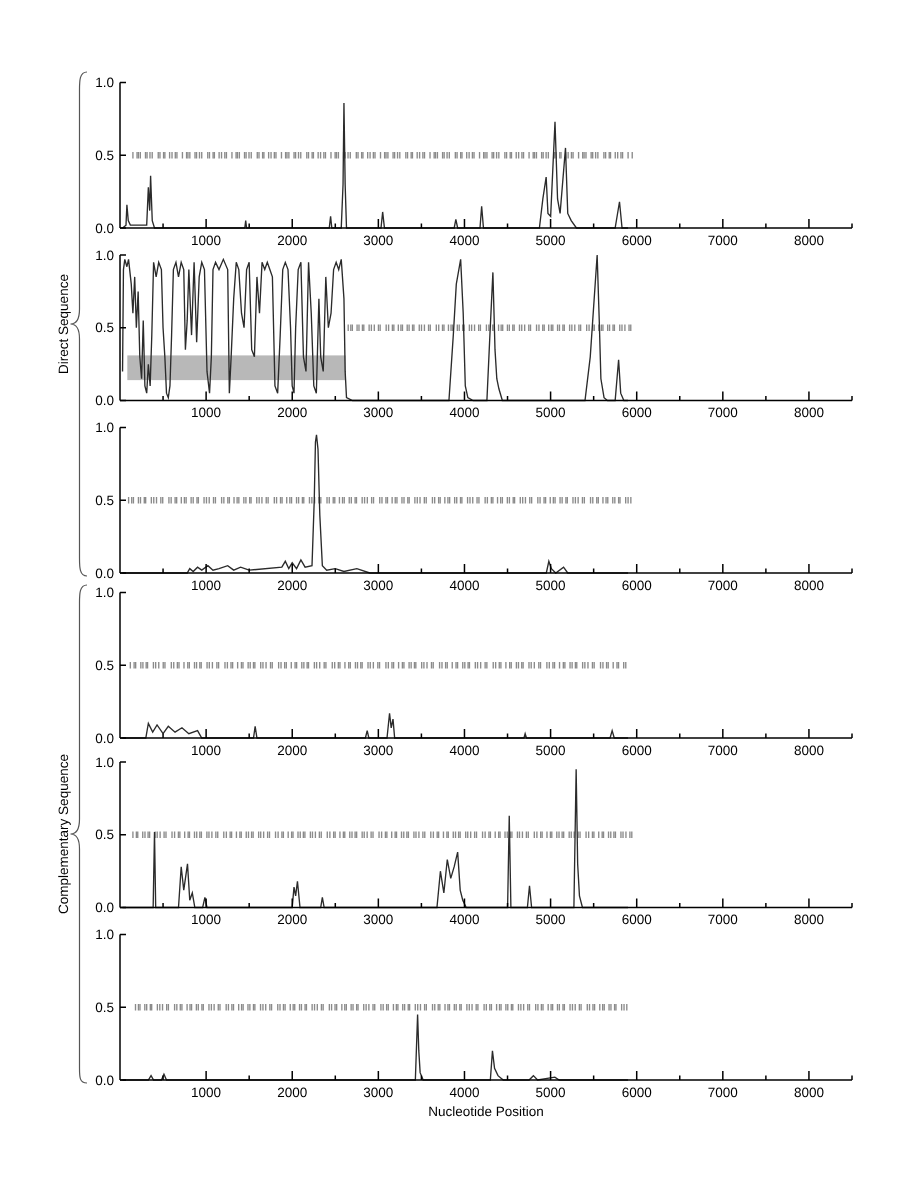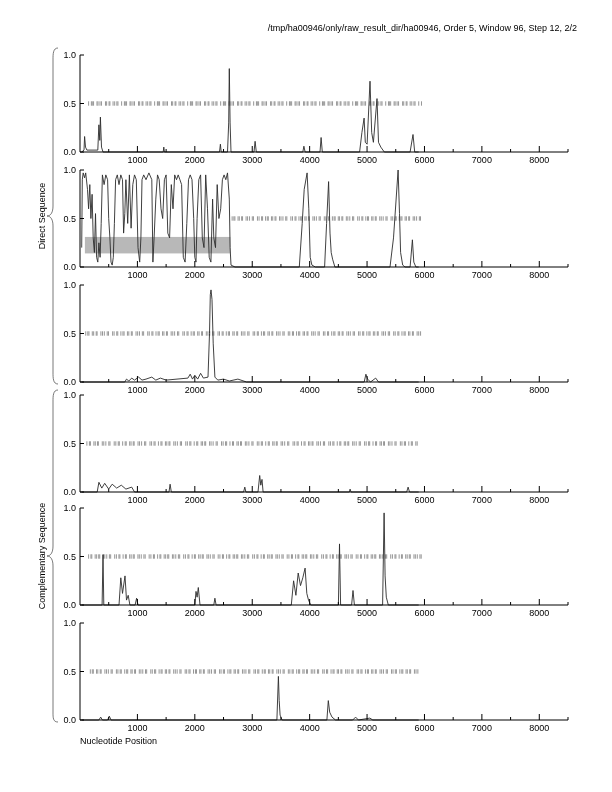--- a/index.html
+++ b/index.html
@@ -1,30 +1,29 @@
 <!DOCTYPE html>
 <html><head>
 <meta charset="utf-8">
 <style>
   html,body{margin:0;padding:0;background:#fff}
   .page{position:relative;width:612px;height:792px;background:#fff;
         font-family:"Liberation Sans",sans-serif;overflow:hidden}
   .title{position:absolute;top:23px;right:35px;font-size:9px;color:#000;white-space:nowrap}
-  .xlabel{position:absolute;top:736px;left:80px;width:488px;font-size:9px;color:#000}
+  .xlabel{position:absolute;top:736px;left:80px;width:488px;text-align:center;font-size:9px;color:#000}
   .grouplabel{position:absolute;font-size:9px;color:#000;white-space:nowrap;
               transform:translate(-50%,-50%) rotate(-90deg)}
   svg.panel{position:absolute;left:0;top:0}
   svg text{font-family:"Liberation Sans",sans-serif;font-size:9px;fill:#000}
   #braces{position:absolute;left:0;top:0}
 </style>
 </head>
 <body>
 
 <div class="page">
-  <div class="title">/tmp/ha00946/only/raw_result_dir/ha00946, Order 5, Window 96, Step 12, 2/2</div>
 
   <div id="panels">
       <svg class="panel" width="612" height="127" style="top:45px">
         <g stroke="#8a8a8a" stroke-width="0.9">
           <line x1="88.61176470588235" x2="88.61176470588235" y1="56.3" y2="60.7"></line>
           <line x1="91.3675294117647" x2="91.3675294117647" y1="56.3" y2="60.7"></line>
           <line x1="92.28611764705883" x2="92.28611764705883" y1="56.3" y2="60.7"></line>
           <line x1="93.54917647058824" x2="93.54917647058824" y1="56.3" y2="60.7"></line>
           <line x1="96.99388235294117" x2="96.99388235294117" y1="56.3" y2="60.7"></line>
           <line x1="98.02729411764706" x2="98.02729411764706" y1="56.3" y2="60.7"></line>

